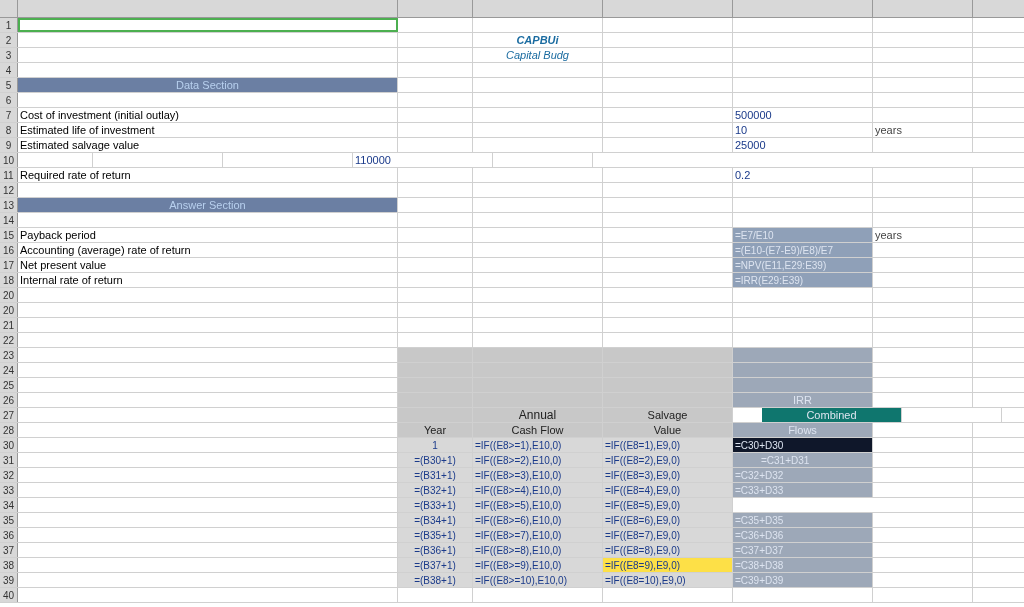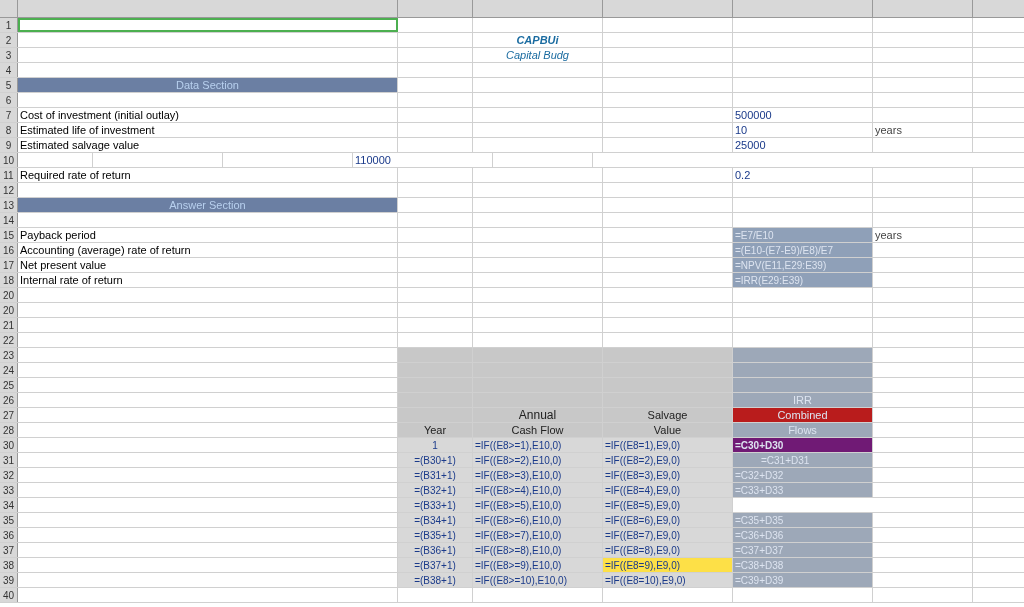--- a/index.html
+++ b/index.html
@@ -285,39 +285,39 @@
         <div class="cell col-d" style="background:#c8c8c8;"></div>
         <div class="cell col-e" style="background:#9da8b8; color:#dde4f0; font-size:11px; justify-content:center;">IRR</div>
         <div class="cell col-f"></div>
       </div>
       <div class="row">
         <div class="cell-row-header">27</div>
         <div class="cell col-a"></div>
         <div class="cell col-b" style="background:#c8c8c8;"></div>
         <div class="cell col-c" style="background:#c8c8c8; justify-content:center; color:#222; font-size:12px;">Annual</div>
         <div class="cell col-d" style="background:#c8c8c8; justify-content:center; color:#222; font-size:11px;">Salvage</div>
-        <div class="cell col-e" style="background:#b91c1c; color:#dde4f0; font-size:11px; justify-content:center;">Combined</div>
+        <div class="cell col-e" style="background:#0f766e; color:#dde4f0; font-size:11px; justify-content:center;margin-left:29px;">Combined</div>
         <div class="cell col-f"></div>
       </div>
       <div class="row">
         <div class="cell-row-header">28</div>
         <div class="cell col-a"></div>
         <div class="cell col-b" style="background:#c8c8c8; justify-content:center; color:#222; font-size:11px;">Year</div>
         <div class="cell col-c" style="background:#c8c8c8; justify-content:center; color:#222; font-size:11px;">Cash Flow</div>
         <div class="cell col-d" style="background:#c8c8c8; justify-content:center; color:#222; font-size:11px;">Value</div>
         <div class="cell col-e" style="background:#9da8b8; color:#dde4f0; font-size:11px; justify-content:center;">Flows</div>
         <div class="cell col-f"></div>
       </div>
       <div class="row">
         <div class="cell-row-header">30</div>
         <div class="cell col-a"></div>
         <div class="cell col-b" style="background:#d8d8d8; justify-content:center; color:#1a3a8a; font-size:10px;">1</div>
         <div class="cell col-c" style="background:#d8d8d8; color:#1a3a8a; font-size:10px;">=IF((E8&gt;=1),E10,0)</div>
         <div class="cell col-d" style="background:#d8d8d8; color:#1a3a8a; font-size:10px;">=IF((E8=1),E9,0)</div>
-        <div class="cell col-e" style="background:#701a75; color:#dde4f0; font-size:10px;font-weight:bold;">=C30+D30</div>
+        <div class="cell col-e" style="background:#0f172a; color:#dde4f0; font-size:10px;">=C30+D30</div>
         <div class="cell col-f"></div>
       </div>
       <div class="row">
         <div class="cell-row-header">31</div>
         <div class="cell col-a"></div>
         <div class="cell col-b" style="background:#d8d8d8; justify-content:center; color:#1a3a8a; font-size:10px;">=(B30+1)</div>
         <div class="cell col-c" style="background:#d8d8d8; color:#1a3a8a; font-size:10px;">=IF((E8&gt;=2),E10,0)</div>
         <div class="cell col-d" style="background:#d8d8d8; color:#1a3a8a; font-size:10px;">=IF((E8=2),E9,0)</div>
         <div class="cell col-e" style="background:#9da8b8; color:#dde4f0; font-size:10px;padding-left:28px;">=C31+D31</div>
         <div class="cell col-f"></div>

